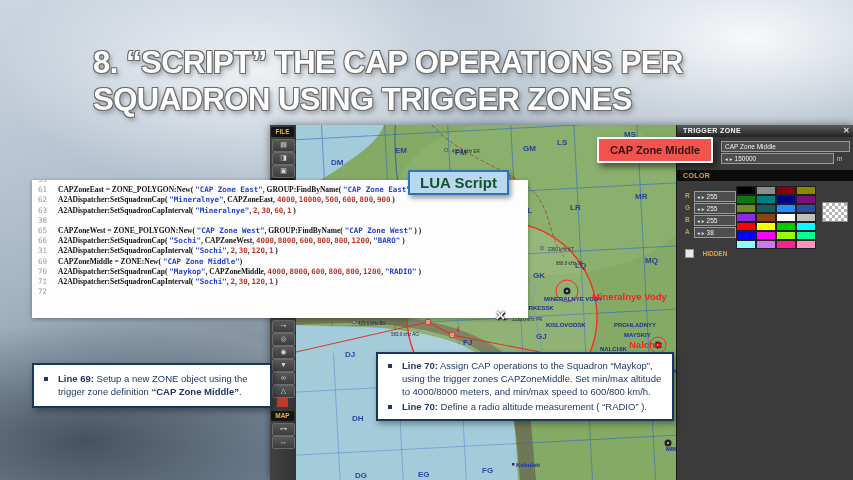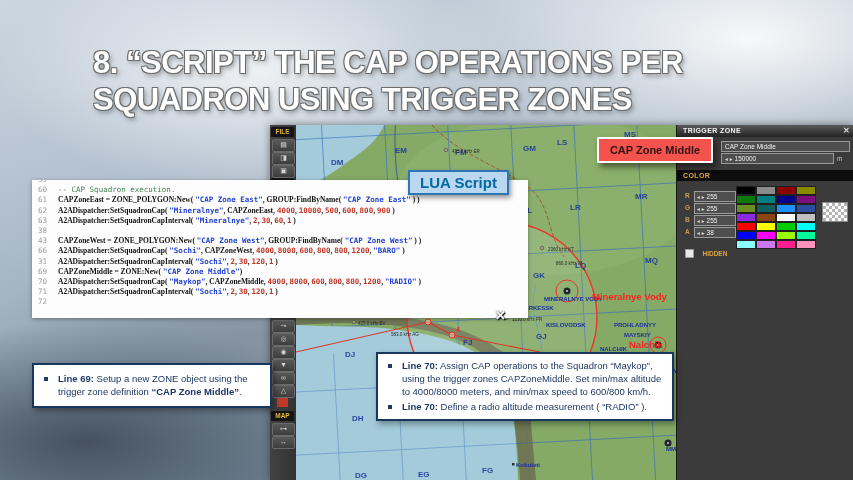--- a/index.html
+++ b/index.html
@@ -64,21 +64,21 @@
   .code-line{height:10.2px;line-height:10.2px;white-space:pre;}
   .code-line .ln{display:inline-block;width:15px;text-align:right;color:#9a9a9a;margin-right:11px;}
   .code-line .p{color:#111;font-weight:bold;font-family:Liberation Serif, serif;}
   .code-line .s{color:#1f3fd4;font-weight:bold;}
   .code-line .n{color:#c03224;font-weight:bold;}
   .code-line .cm{color:#3f7f4f;}
   
   .cursor-x{position:absolute;left:495px;top:308px;z-index:6;color:#fff;font-size:13px;font-weight:bold;
     text-shadow:0 0 2px #000,1px 1px 1px #000;}
   .lua-label{position:absolute;left:408px;top:170px;z-index:7;background:#b9d7ee;border:2px solid #2e75b6;
-    color:#0369a1;font-size:15px;font-weight:bold;padding:2px 10px;box-shadow:2px 3px 5px rgba(0,0,0,.4);}
+    color:#14532d;font-size:15px;font-weight:bold;padding:2px 10px;box-shadow:2px 3px 5px rgba(0,0,0,.4);}
   .zone-btn{position:absolute;left:597px;top:137px;z-index:8;width:112px;height:22px;background:#f2534d;
     border:2px solid #fff;box-shadow:3px 4px 6px rgba(0,0,0,.5);color:#331414;font-size:11px;font-weight:bold;
     text-align:center;line-height:22px;border-radius:1px;}
   
   .callout{position:absolute;z-index:9;background:#fff;border:2px solid #17375e;color:#1f3864;
     font-size:9.5px;line-height:13.2px;box-shadow:2px 3px 6px rgba(0,0,0,.35);}
   .callout-left{left:32px;top:363px;width:224px;padding:7px 6px 7px 6px;}
   .callout-right{left:376px;top:352px;width:282px;padding:5px 6px 5px 6px;}
   .bullet-row{display:flex;margin-bottom:1px;}
   .bullet-sq{flex:0 0 4px;width:4px;height:4px;background:#1f3864;margin:5px 10px 0 4px;}
@@ -273,26 +273,25 @@
       <div class="tz-hidden">
         <span class="tz-checkbox"></span>
         <span class="tz-hidden-label">HIDDEN</span>
       </div>
     </div>
   </div>
 
   <div class="code">
     <div class="code-inner">
         <div class="code-line"><span class="ln">59</span></div>
-        <div class="code-line"><span class="ln">60</span><span class="cm">-- CAP Squadron execution.</span></div>
         <div class="code-line"><span class="ln">61</span><span class="p">CAPZoneEast = ZONE_POLYGON:New( </span><span class="s">"CAP Zone East"</span><span class="p">, GROUP:FindByName( </span><span class="s">"CAP Zone East"</span><span class="p"> ) )</span></div>
         <div class="code-line"><span class="ln">62</span><span class="p">A2ADispatcher:SetSquadronCap( </span><span class="s">"Mineralnye"</span><span class="p">, CAPZoneEast, </span><span class="n">4000</span><span class="p">, </span><span class="n">10000</span><span class="p">, </span><span class="n">500</span><span class="p">, </span><span class="n">600</span><span class="p">, </span><span class="n">800</span><span class="p">, </span><span class="n">900</span><span class="p"> )</span></div>
         <div class="code-line"><span class="ln">63</span><span class="p">A2ADispatcher:SetSquadronCapInterval( </span><span class="s">"Mineralnye"</span><span class="p">, </span><span class="n">2</span><span class="p">, </span><span class="n">30</span><span class="p">, </span><span class="n">60</span><span class="p">, </span><span class="n">1</span><span class="p"> )</span></div>
         <div class="code-line"><span class="ln">38</span></div>
-        <div class="code-line"><span class="ln">43</span><span class="p">CAPZoneWest = ZONE_POLYGON:New( </span><span class="s">"CAP Zone West"</span><span class="p">, GROUP:FindByName( </span><span class="s">"CAP Zone West"</span><span class="p"> ) )</span></div>
+        <div class="code-line"><span class="ln">65</span><span class="p">CAPZoneWest = ZONE_POLYGON:New( </span><span class="s">"CAP Zone West"</span><span class="p">, GROUP:FindByName( </span><span class="s">"CAP Zone West"</span><span class="p"> ) )</span></div>
         <div class="code-line"><span class="ln">66</span><span class="p">A2ADispatcher:SetSquadronCap( </span><span class="s">"Sochi"</span><span class="p">, CAPZoneWest, </span><span class="n">4000</span><span class="p">, </span><span class="n">8000</span><span class="p">, </span><span class="n">600</span><span class="p">, </span><span class="n">800</span><span class="p">, </span><span class="n">800</span><span class="p">, </span><span class="n">1200</span><span class="p">, </span><span class="s">"BARO"</span><span class="p"> )</span></div>
         <div class="code-line"><span class="ln">31</span><span class="p">A2ADispatcher:SetSquadronCapInterval( </span><span class="s">"Sochi"</span><span class="p">, </span><span class="n">2</span><span class="p">, </span><span class="n">30</span><span class="p">, </span><span class="n">120</span><span class="p">, </span><span class="n">1</span><span class="p"> )</span></div>
         <div class="code-line"><span class="ln">69</span><span class="p">CAPZoneMiddle = ZONE:New( </span><span class="s">"CAP Zone Middle"</span><span class="p">)</span></div>
         <div class="code-line"><span class="ln">70</span><span class="p">A2ADispatcher:SetSquadronCap( </span><span class="s">"Maykop"</span><span class="p">, CAPZoneMiddle, </span><span class="n">4000</span><span class="p">, </span><span class="n">8000</span><span class="p">, </span><span class="n">600</span><span class="p">, </span><span class="n">800</span><span class="p">, </span><span class="n">800</span><span class="p">, </span><span class="n">1200</span><span class="p">, </span><span class="s">"RADIO"</span><span class="p"> )</span></div>
         <div class="code-line"><span class="ln">71</span><span class="p">A2ADispatcher:SetSquadronCapInterval( </span><span class="s">"Sochi"</span><span class="p">, </span><span class="n">2</span><span class="p">, </span><span class="n">30</span><span class="p">, </span><span class="n">120</span><span class="p">, </span><span class="n">1</span><span class="p"> )</span></div>
         <div class="code-line"><span class="ln">72</span></div>
       </div>
   </div>
 
   <div class="cursor-x">✕</div>

